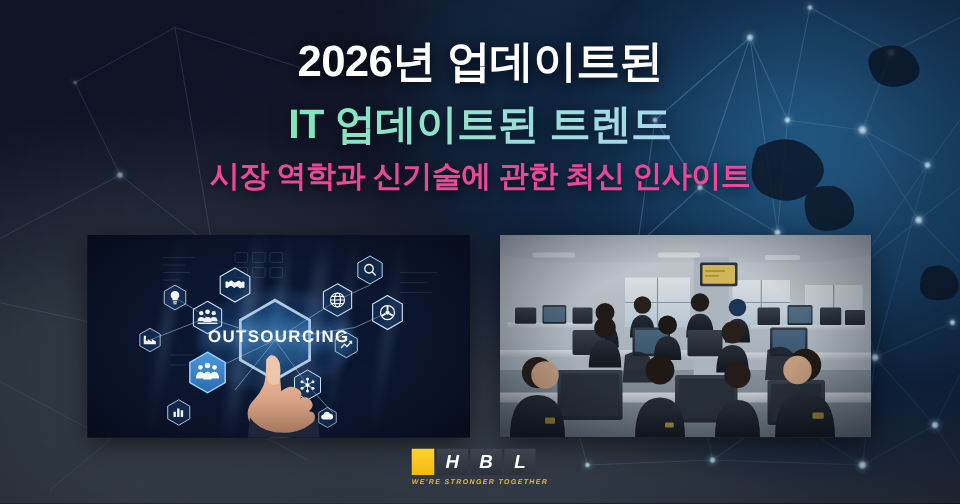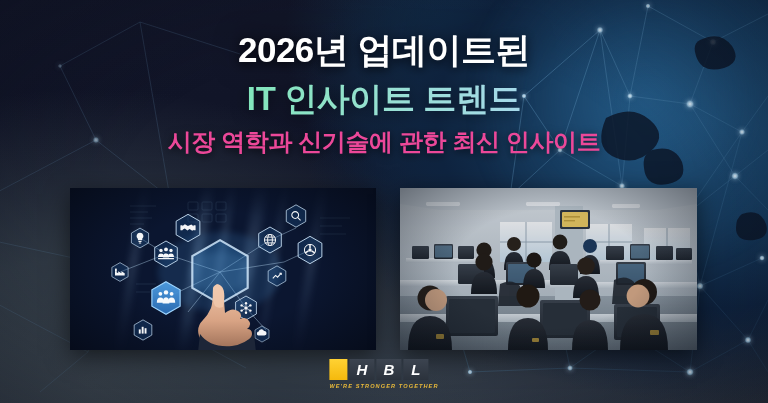--- a/index.html
+++ b/index.html
@@ -255,21 +255,21 @@
       <path d="M700 40 q20 -10 32 6 q10 16 -8 22 q-22 6 -28 -12 q-4 -12 4 -16 z"></path>
       <path d="M588 258 q24 -12 38 6 q12 16 -6 26 q-24 12 -36 -8 q-8 -14 4 -24 z"></path>
       <path d="M742 214 q18 -6 24 10 q4 14 -12 16 q-18 2 -18 -12 q0 -10 6 -14 z"></path>
     </g>
   </svg>
 
   <div class="bg-vignette"></div>
 
   <div class="heading-block">
     <h1 class="title-line1">2026년 업데이트된</h1>
-    <h2 class="title-line2">IT 인사이트 트렌드</h2>
+    <h2 class="title-line2">IT 업데이트된 트렌드</h2>
     <h3 class="title-line3">시장 역학과 신기술에 관한 최신 인사이트</h3>
   </div>
 
   <div class="panel" id="panel-left">
     <div class="ots-bg"></div>
 
     <svg class="ots-streaks" width="306" height="162" viewBox="0 0 306 162" preserveAspectRatio="none">
       <defs>
         <linearGradient id="strk" x1="0" y1="0" x2="0" y2="1">
           <stop offset="0%" stop-color="#9fd0f5" stop-opacity=".0"></stop>
@@ -459,20 +459,21 @@
           <stop offset="100%" stop-color="#9a6d55"></stop>
         </linearGradient>
       </defs>
       <path d="M25 8 q4 -7 9 -1 q3 4 2 14 l1 12 q7 -6 13 -2 q5 3 2 8 q6 -3 9 2 q3 4 -2 8 q5 0 5 5
                q0 6 -9 11 q-13 8 -27 5 q-13 -3 -17 -14 q-3 -9 4 -16 q5 -5 8 -12 q2 -6 2 -20 z" fill="url(#skin)"></path>
       <path d="M25 8 q4 -7 9 -1 q3 4 2 14 l-1 6 q-5 2 -8 -1 q-3 -4 -2 -18 z" fill="#f3cdb2" opacity=".7"></path>
       <path d="M12 54 q10 14 32 12 q14 -2 22 -12 l2 18 l-58 0 z" fill="#1d2638"></path>
     </svg>
 
     <div class="ots-dim"></div>
+    <div class="ots-word">OUTSOURCING</div>
   </div>
 
   <div class="panel" id="panel-right">
     <svg class="office" width="297" height="162" viewBox="0 0 297 162" preserveAspectRatio="none">
       <defs>
         <linearGradient id="wallG" x1="0" y1="0" x2="0" y2="1">
           <stop offset="0%" stop-color="#e3e8ec"></stop>
             <stop offset="100%" stop-color="#b9c3cb"></stop>
         </linearGradient>
         <linearGradient id="winG" x1="0" y1="0" x2="0" y2="1">

